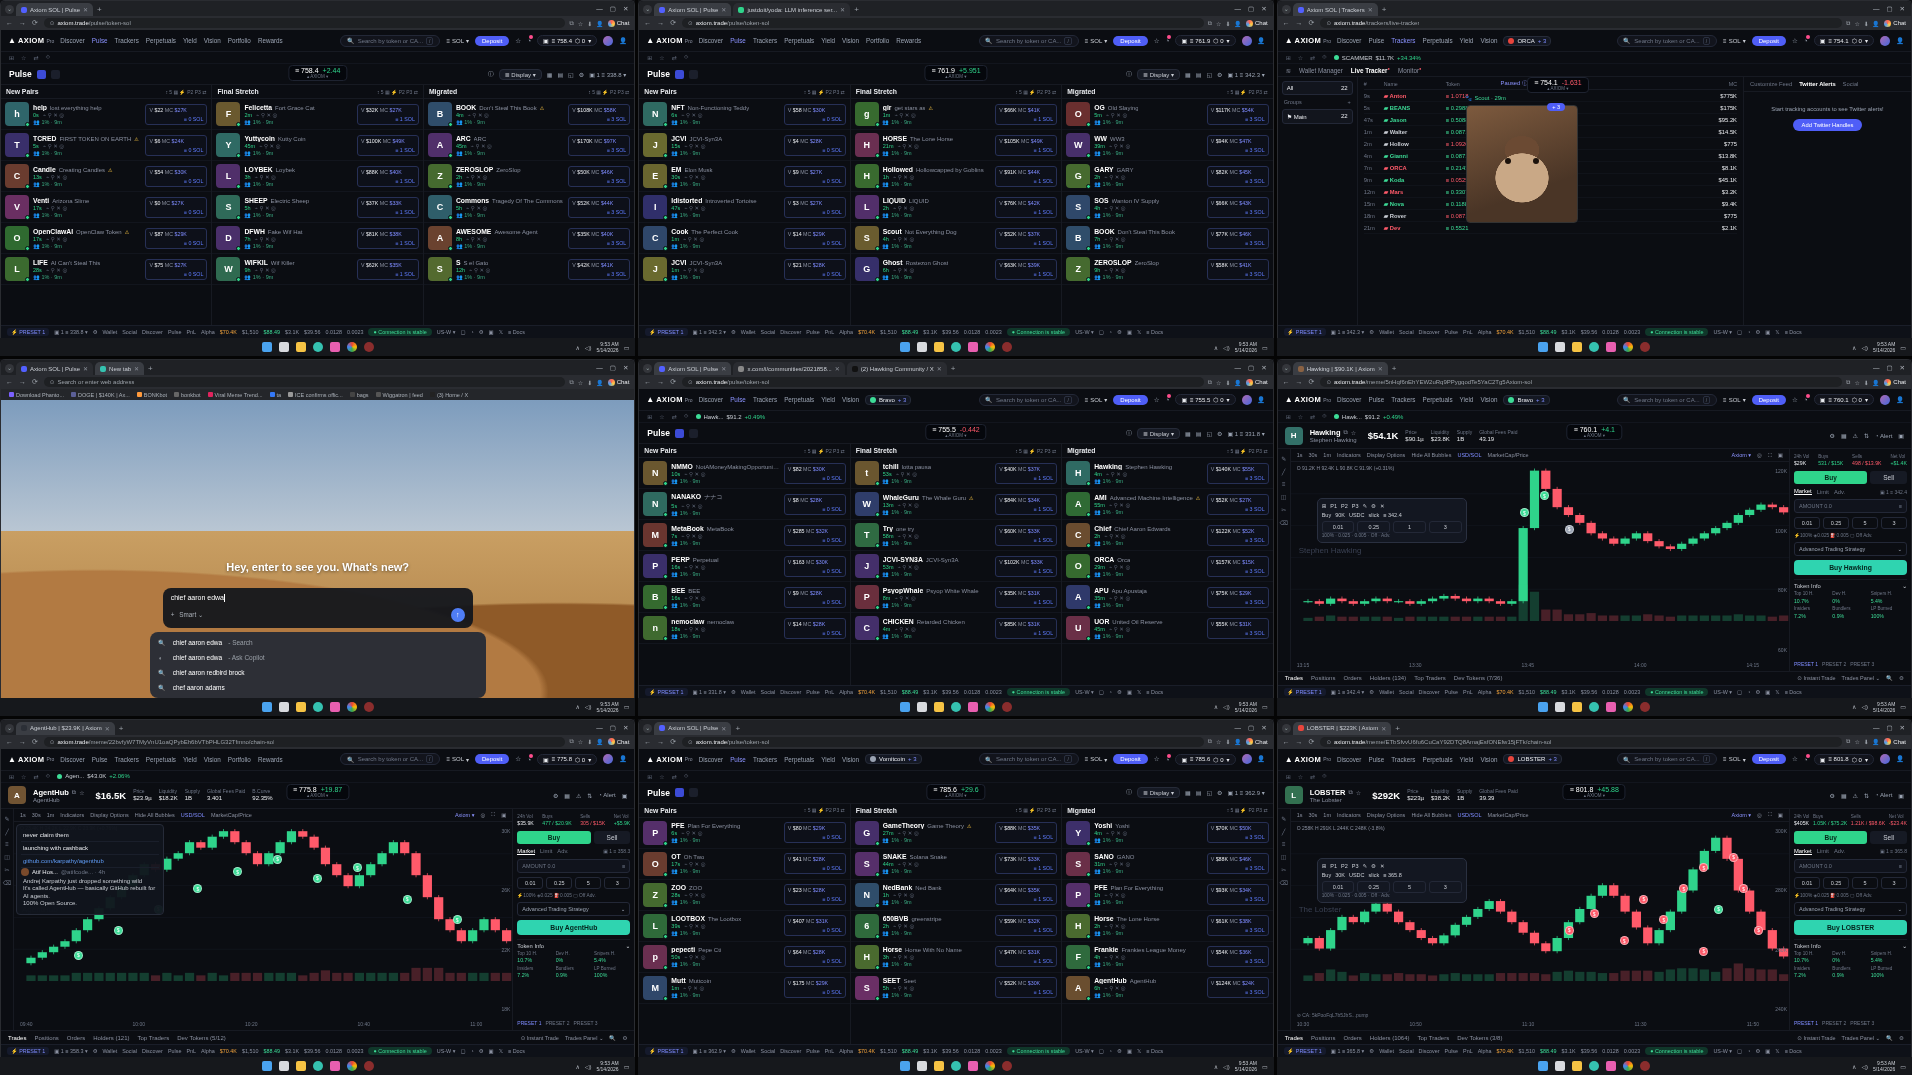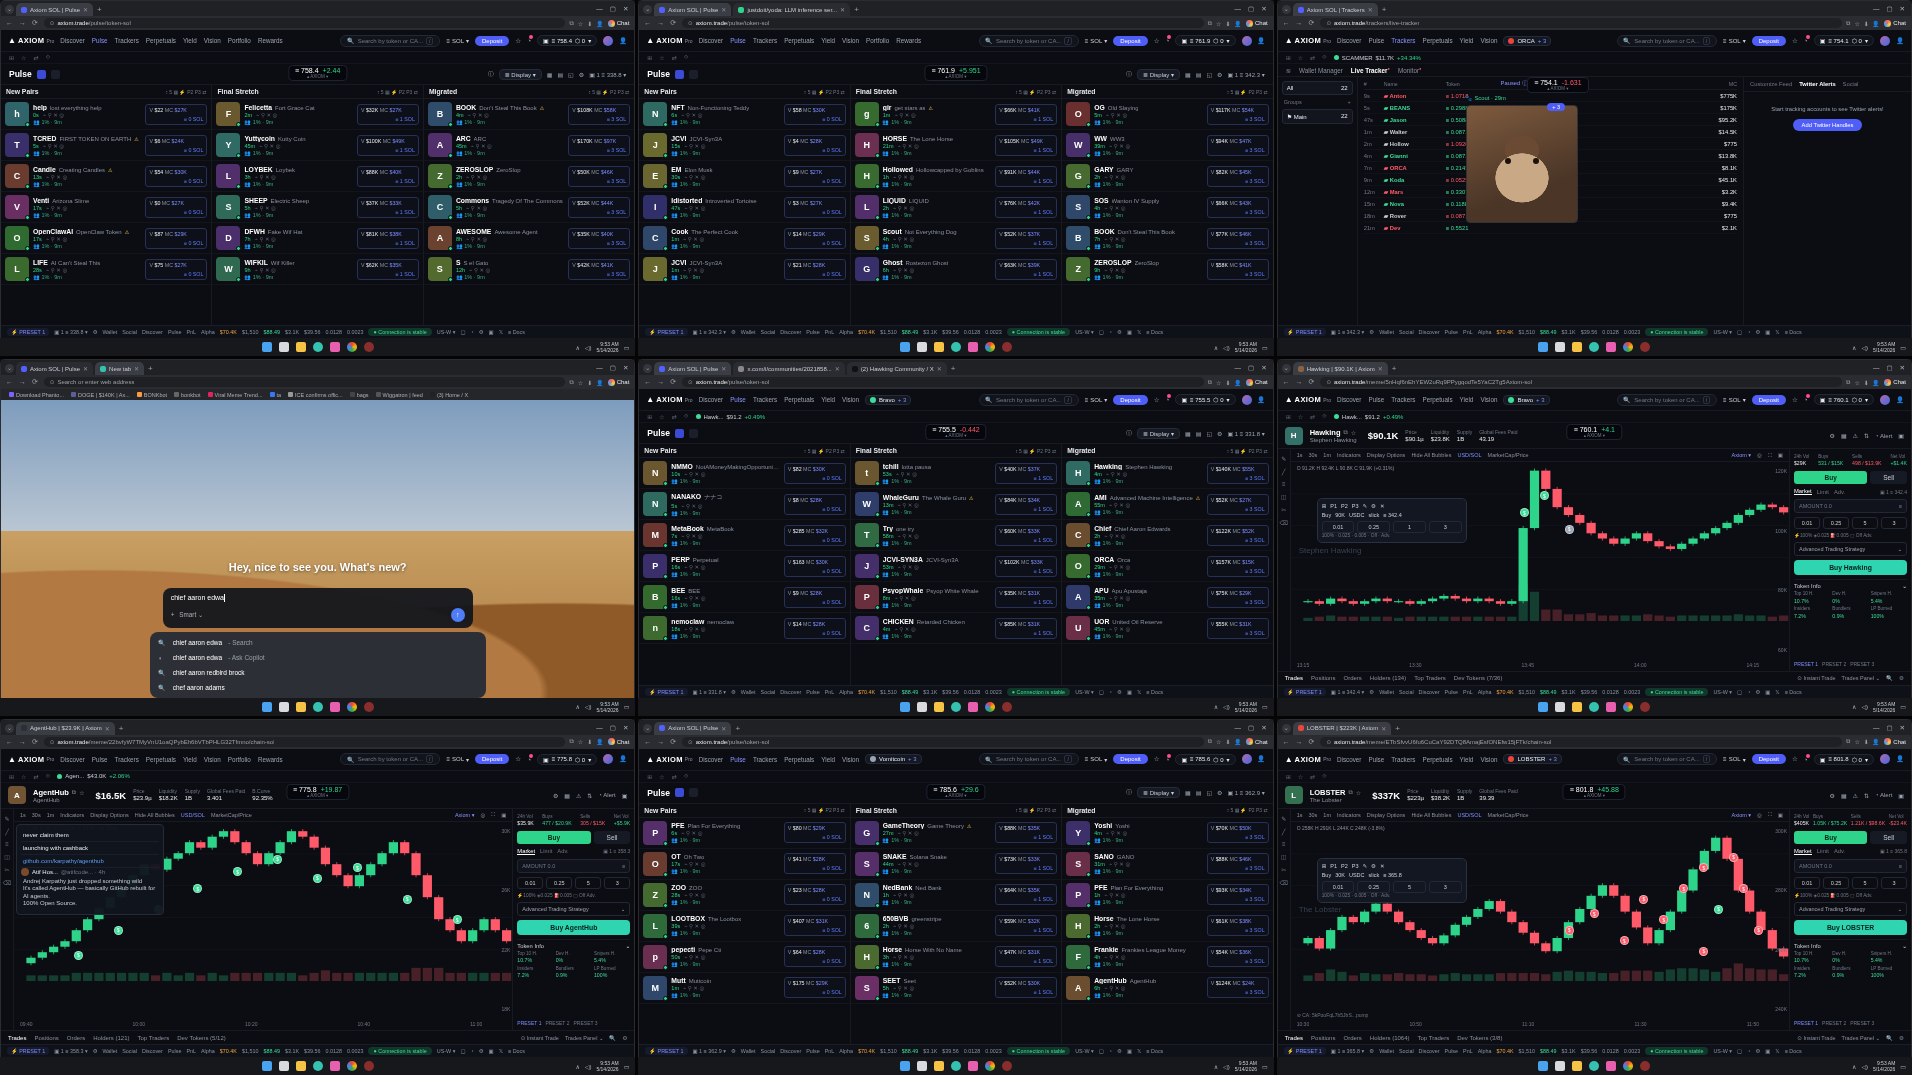--- a/index.html
+++ b/index.html
@@ -1546,21 +1546,21 @@
             <span class="bi" style="background: rgb(85, 85, 85);"></span>
             <span>Wiggatron | feed</span>
           </span>
           <span class="bm">
             <span class="bi" style="background: rgb(34, 34, 34);"></span>
             <span>(3) Home / X</span>
           </span>
         </div>
         <div class="app">
           <div class="desert">
-            <div class="greet">Hey, nice to see you. What's new?</div>
+            <div class="greet">Hey, enter to see you. What's new?</div>
             <div class="sbox">
               <div class="q">chief aaron edwa<span class="caret"></span></div>
               <div class="sboxrow">
                 <span>+</span>
                 <span>Smart ⌄</span>
                 <span class="sub">↑</span>
               </div>
             </div>
             <div class="sugg">
               <div class="srow">
@@ -2215,21 +2215,21 @@
           <div class="thdr">
             <div class="tav" style="width: 18px; height: 18px; font-size: 8px; background: rgb(51, 113, 105);">H</div>
             <div>
               <div style="display: flex; gap: 3px; align-items: center;">
                 <span class="tsym">Hawking</span>
                 <span class="tnm">⧉</span>
                 <span class="tnm">☆</span>
               </div>
               <div class="tnm">Stephen Hawking</div>
             </div>
-            <span class="mcap">$90.1K</span>
+            <span class="mcap">$54.1K</span>
             <div class="stat">
               <span class="k">Price</span>
               <span class="v">$90.1µ</span>
             </div>
             <div class="stat">
               <span class="k">Liquidity</span>
               <span class="v">$23.8K</span>
             </div>
             <div class="stat">
               <span class="k">Supply</span>
@@ -3673,21 +3673,21 @@
           <div class="thdr">
             <div class="tav" style="width: 18px; height: 18px; font-size: 8px; background: rgb(51, 113, 81);">L</div>
             <div>
               <div style="display: flex; gap: 3px; align-items: center;">
                 <span class="tsym">LOBSTER</span>
                 <span class="tnm">⧉</span>
                 <span class="tnm">☆</span>
               </div>
               <div class="tnm">The Lobster</div>
             </div>
-            <span class="mcap">$337K</span>
+            <span class="mcap">$292K</span>
             <div class="stat">
               <span class="k">Price</span>
               <span class="v">$223µ</span>
             </div>
             <div class="stat">
               <span class="k">Liquidity</span>
               <span class="v">$38.2K</span>
             </div>
             <div class="stat">
               <span class="k">Supply</span>

